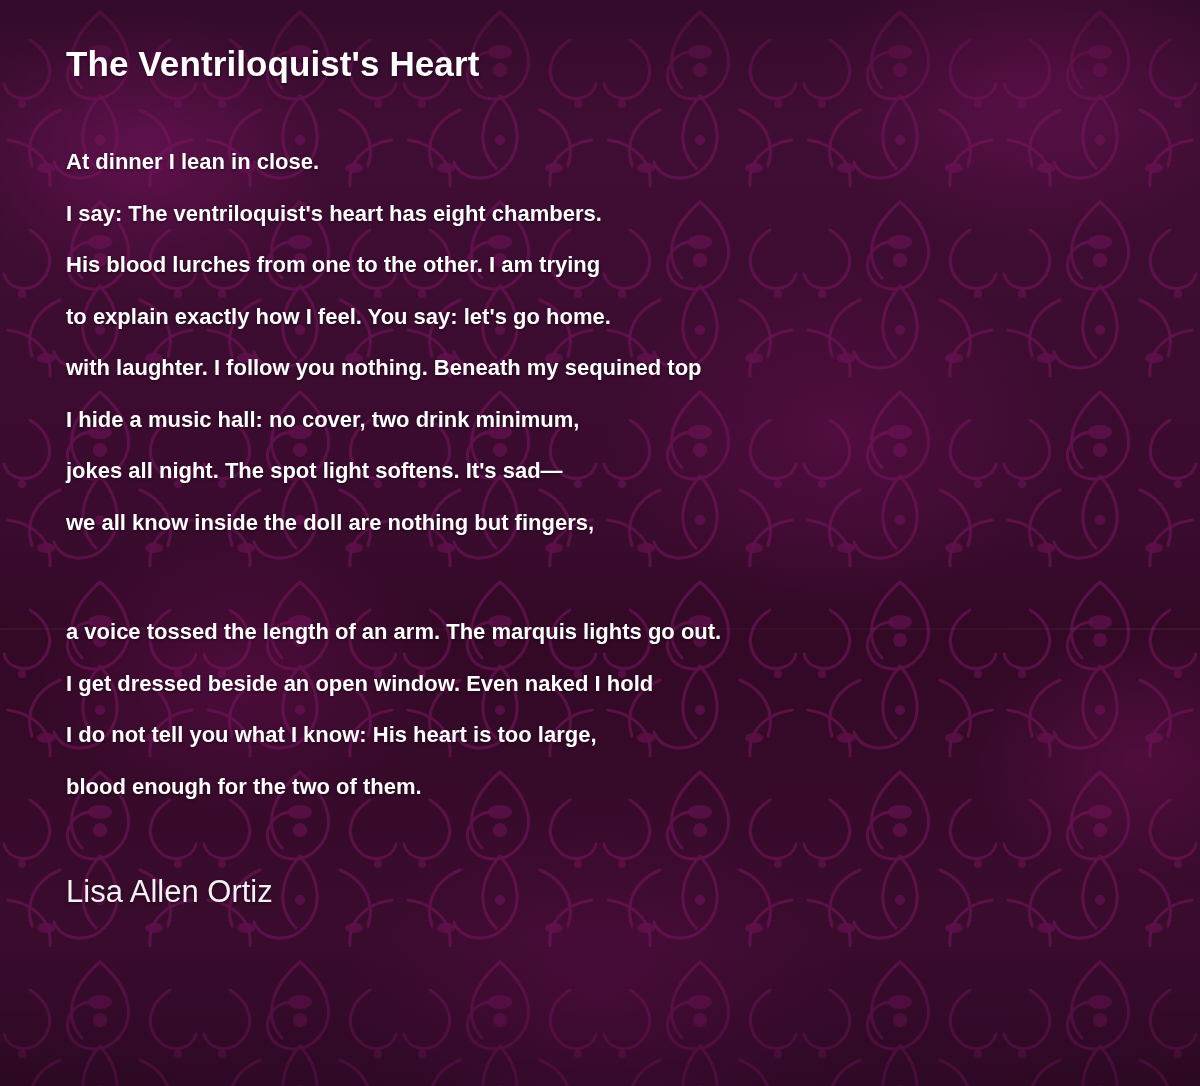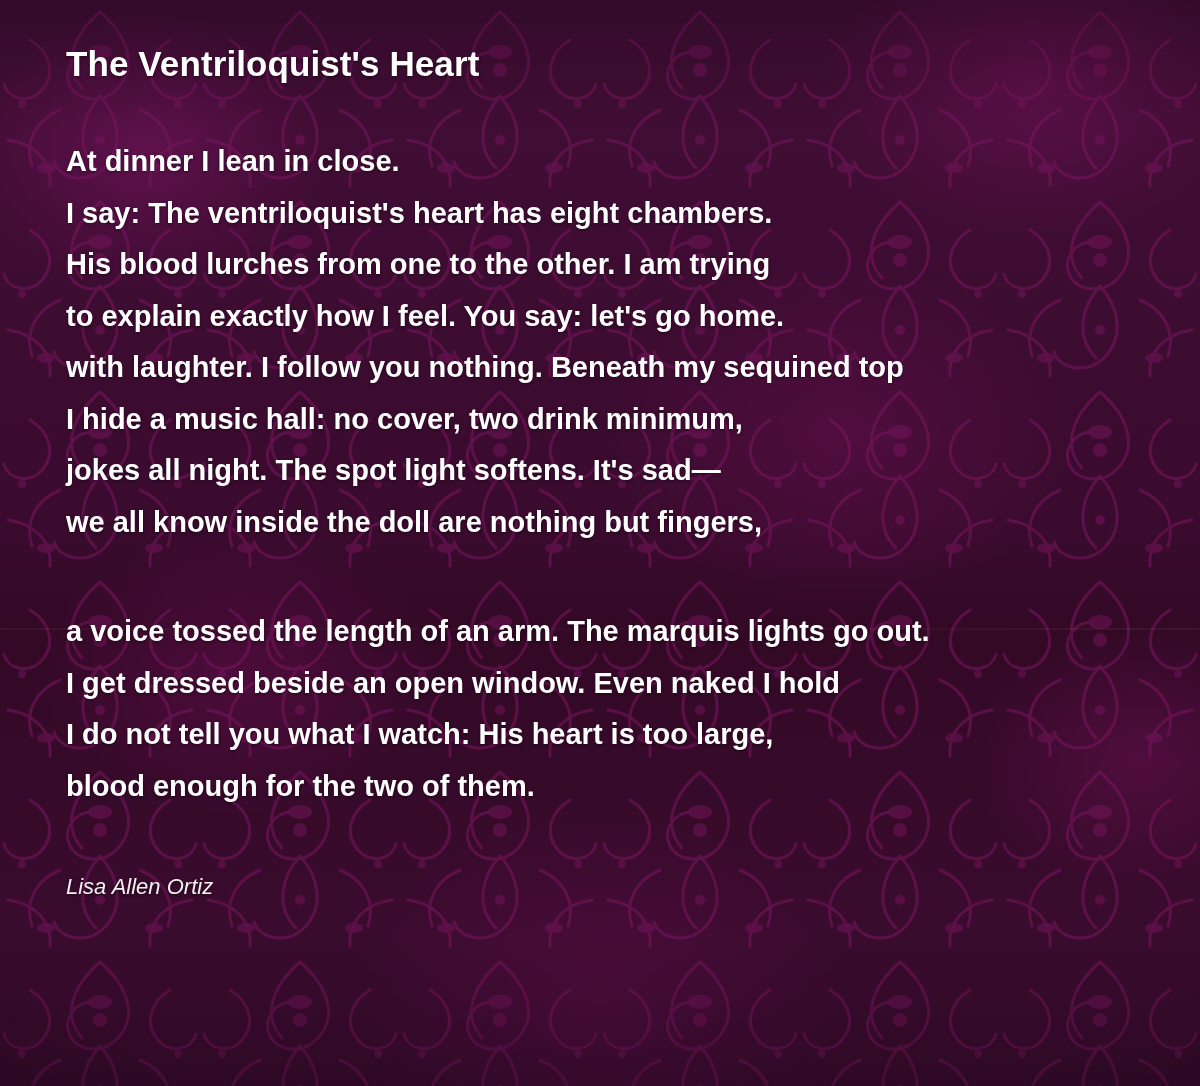--- a/index.html
+++ b/index.html
@@ -57,33 +57,32 @@
     font-weight: bold;
     letter-spacing: 0.1px;
     margin: 0 0 52px 0;
     text-shadow: 0 1px 3px rgba(0,0,0,0.55);
   }
   .stanza {
     margin: 0 0 52px 0;
   }
   .poem-line {
     color: #ffffff;
-    font-size: 29px;
+    font-size: 22px;
     font-weight: bold;
     line-height: 51.5px;
     white-space: pre-wrap;
     text-shadow: 0 1px 3px rgba(0,0,0,0.5);
   }
   .stanza-2 {
     margin-top: 58px;
   }
   .poem-author {
     color: #f4f0f4;
-    font-size: 22px;
-    font-style: italic;
+    font-size: 31px;
     font-weight: normal;
     margin-top: 62px;
     text-shadow: 0 1px 3px rgba(0,0,0,0.5);
   }
 </style>
 </head>
 <body>
 
 <div class="poem-card">
 
@@ -130,20 +129,20 @@
       <div class="poem-line">to explain exactly how I feel. You say: let's go home.</div>
       <div class="poem-line">with laughter. I follow you nothing. Beneath my sequined top</div>
       <div class="poem-line">I hide a music hall: no cover, two drink minimum,</div>
       <div class="poem-line">jokes all night. The spot light softens. It's sad—</div>
       <div class="poem-line">we all know inside the doll are nothing but fingers,</div>
     </div>
 
     <div class="stanza stanza-2">
       <div class="poem-line">a voice tossed the length of an arm. The marquis lights go out.</div>
       <div class="poem-line">I get dressed beside an open window. Even naked I hold</div>
-      <div class="poem-line">I do not tell you what I watch: His heart is too large,</div>
+      <div class="poem-line">I do not tell you what I know: His heart is too large,</div>
       <div class="poem-line">blood enough for the two of them.</div>
     </div>
 
     <div class="poem-author">Lisa Allen Ortiz</div>
 
   </div>
 </div>
 
 </body></html>

